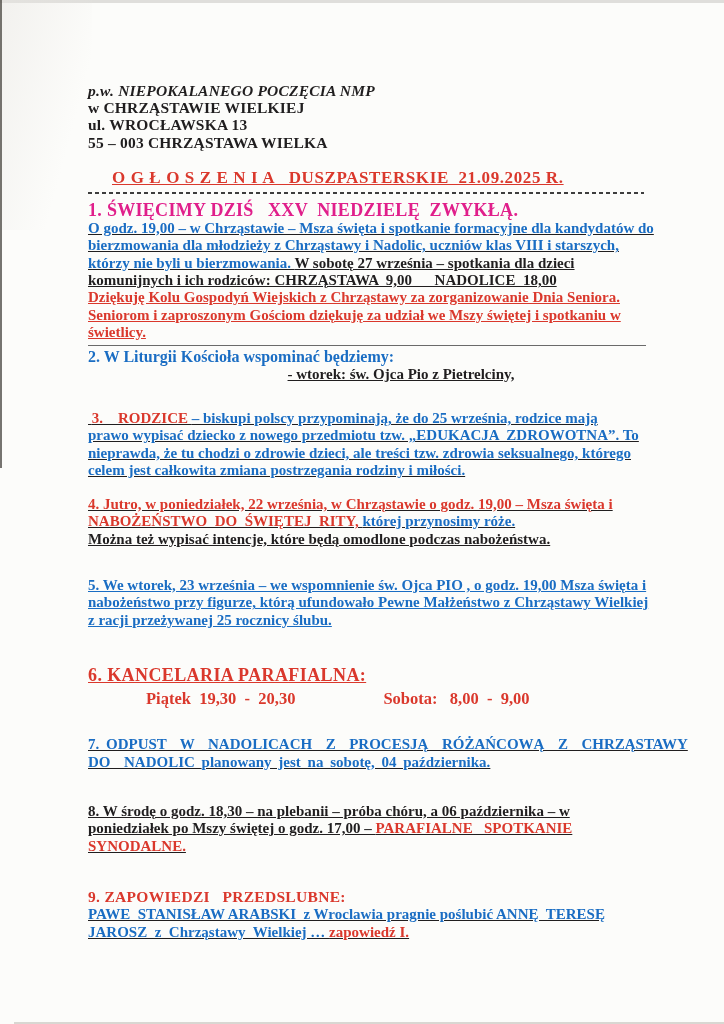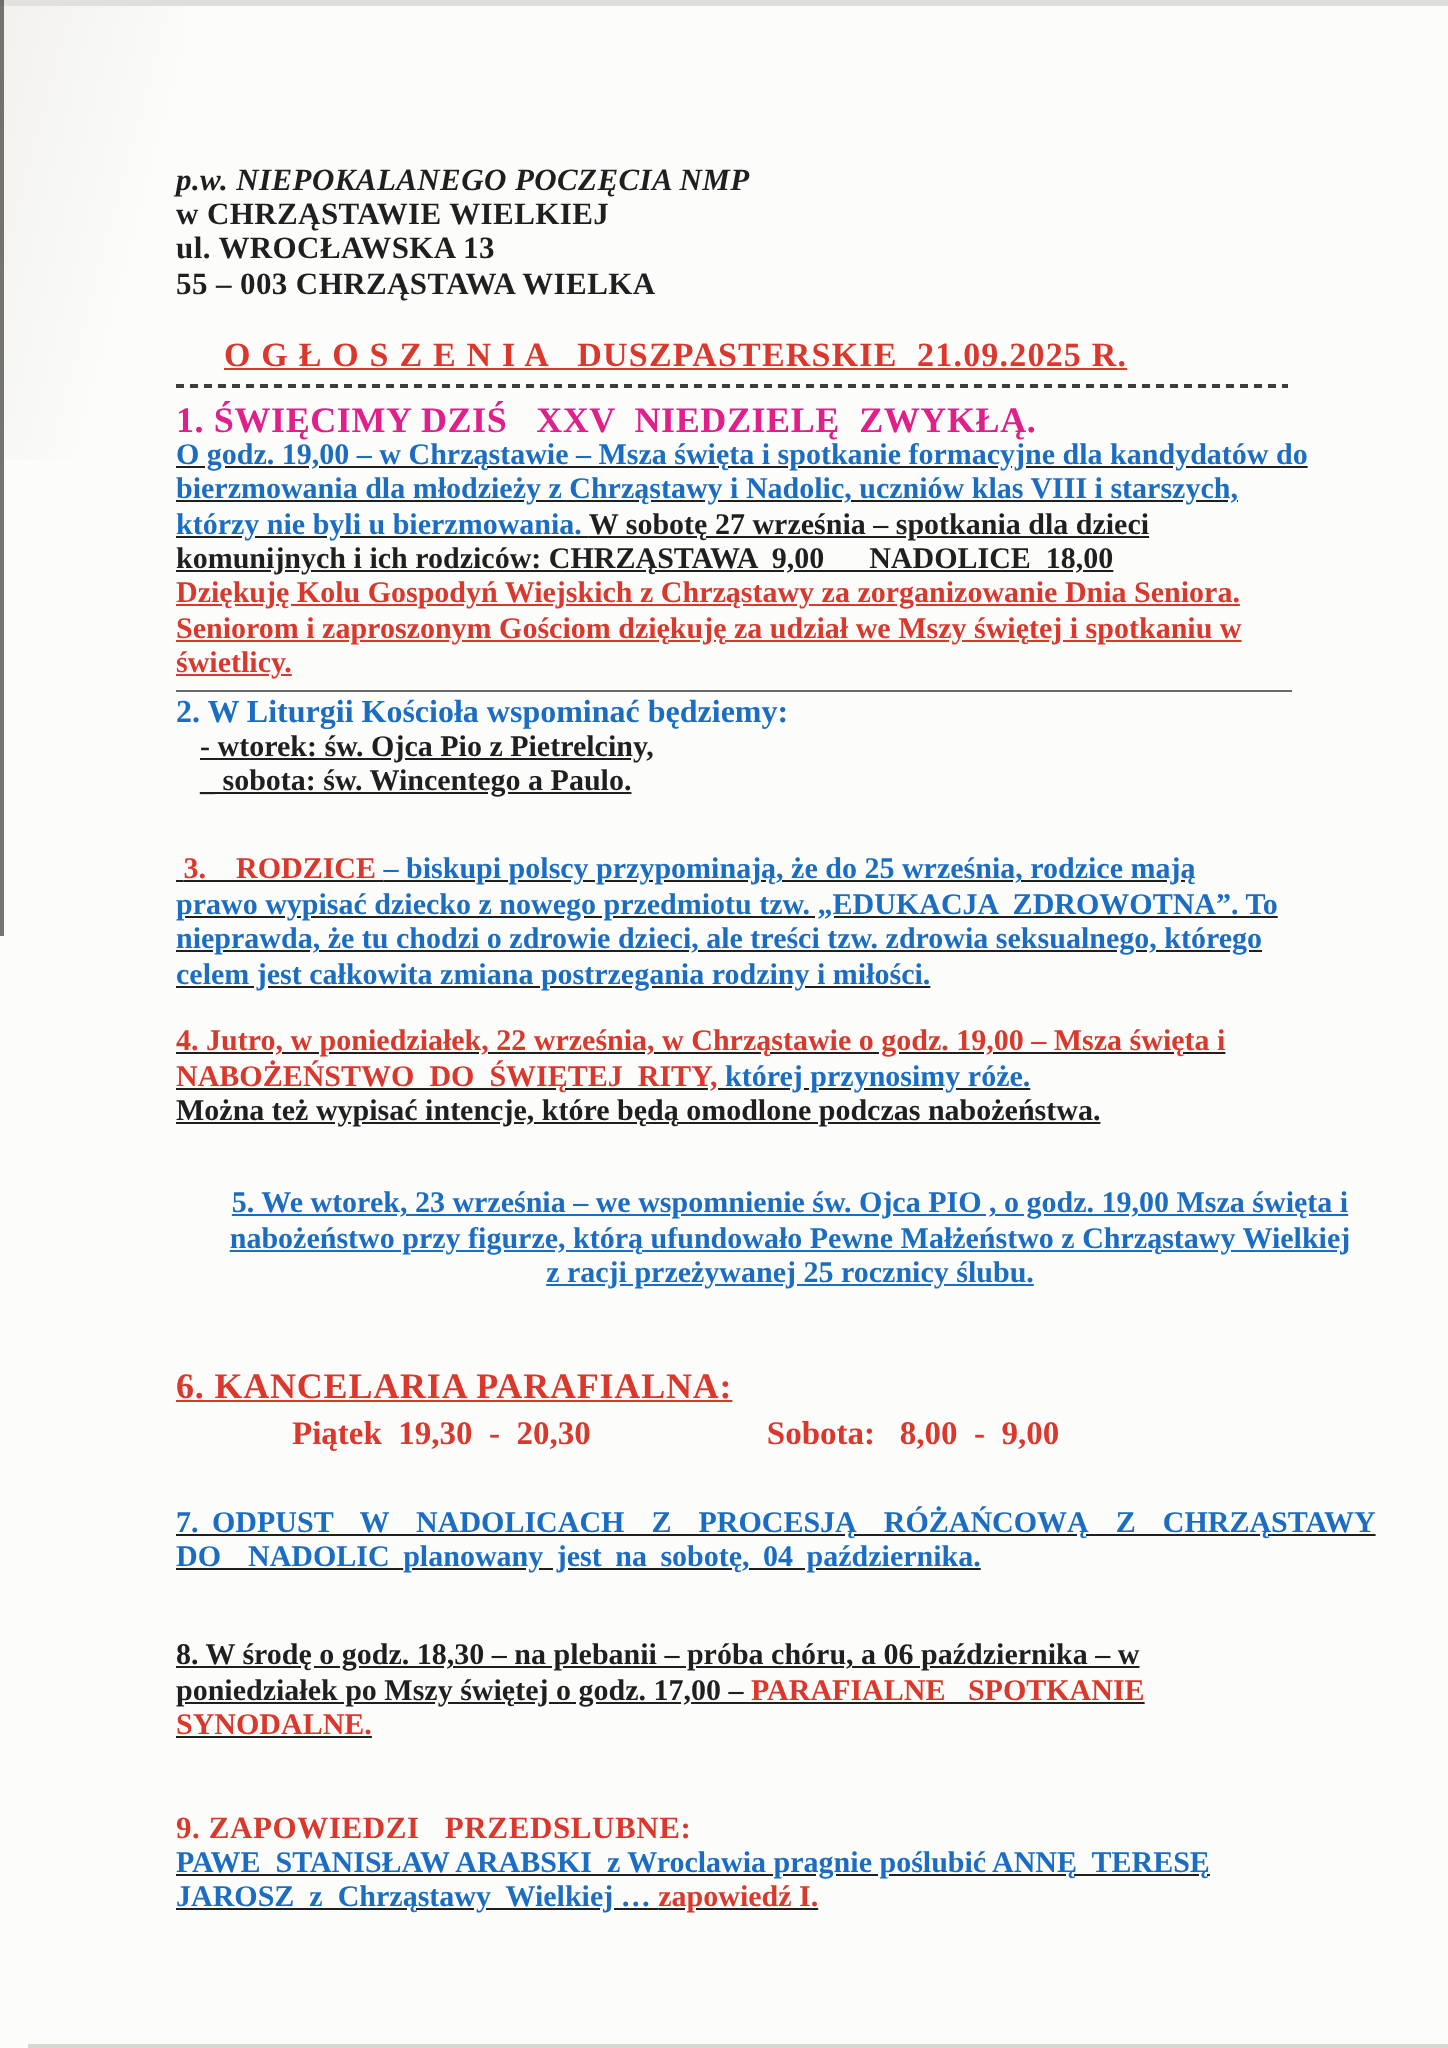--- a/index.html
+++ b/index.html
@@ -35,24 +35,24 @@
   .solidline{margin-top:3px;height:0;width:558px;border-top:1.6px solid #6a6a6a;}
 
   .par{white-space:pre-wrap;font-size:15px;line-height:17.4px;margin:0;text-decoration:underline;}
   .c-red{color:var(--red);}
   .c-blue{color:var(--blue);}
   .c-lblue{color:var(--light_blue);}
   .c-black{color:var(--black);}
 
   .s1-heading{margin-top:7px;font-size:18px;line-height:19px;letter-spacing:.3px;color:var(--magenta);white-space:pre-wrap;}
   .s2-heading{margin-top:2px;font-size:16px;line-height:18px;color:var(--blue);}
-  .s2-items{margin-left:12px;}
+  .s2-items{margin-left:12px;text-align:center;}
   .sec3{margin-top:27px;}
   .sec4{margin-top:16px;}
-  .sec5{margin-top:29px;text-align:center;}
+  .sec5{margin-top:29px;}
   .sec6{margin-top:36px;}
   .s6-heading{font-size:18px;letter-spacing:.4px;color:var(--red);text-decoration:underline;}
   .s6-times{margin-top:3px;font-size:16.5px;color:var(--red);white-space:pre;}
   .s6-times .fri{margin-left:58px;}
   .s6-times .sat{margin-left:88px;}
   .sec7{margin-top:27px;word-spacing:3px;}
   .sec8{margin-top:32px;}
   .sec9{margin-top:33px;}
   .s9-heading{font-size:15.5px;color:var(--red);letter-spacing:.3px;white-space:pre-wrap;}
 </style>
@@ -84,21 +84,20 @@
 komunijnych i ich rodziców: CHRZĄSTAWA  9,00      NADOLICE  18,00</span></p>
   <p class="par c-red">Dziękuję Kolu Gospodyń Wiejskich z Chrząstawy za zorganizowanie Dnia Seniora.
 Seniorom i zaproszonym Gościom dziękuję za udział we Mszy świętej i spotkaniu w
 świetlicy.</p>
 
   <div class="solidline"></div>
 
   <div class="s2-heading">2. W Liturgii Kościoła wspominać będziemy:</div>
   <div class="s2-items">
     <p class="par c-black">- wtorek: św. Ojca Pio z Pietrelciny,</p>
-    <p class="par c-black">_ sobota: św. Wincentego a Paulo.</p>
   </div>
 
   <p class="par sec3"><span class="c-red"> 3.    RODZICE </span><span class="c-blue">– biskupi polscy przypominają, że do 25 września, rodzice mają
 prawo wypisać dziecko z nowego przedmiotu tzw. „EDUKACJA  ZDROWOTNA”. To
 nieprawda, że tu chodzi o zdrowie dzieci, ale treści tzw. zdrowia seksualnego, którego
 celem jest całkowita zmiana postrzegania rodziny i miłości.</span></p>
 
   <div class="sec4">
     <p class="par"><span class="c-red">4. Jutro, w poniedziałek, 22 września, w Chrząstawie o godz. 19,00 – Msza święta i
 NABOŻEŃSTWO  DO  ŚWIĘTEJ  RITY, </span><span class="c-blue">której przynosimy róże.</span></p>

